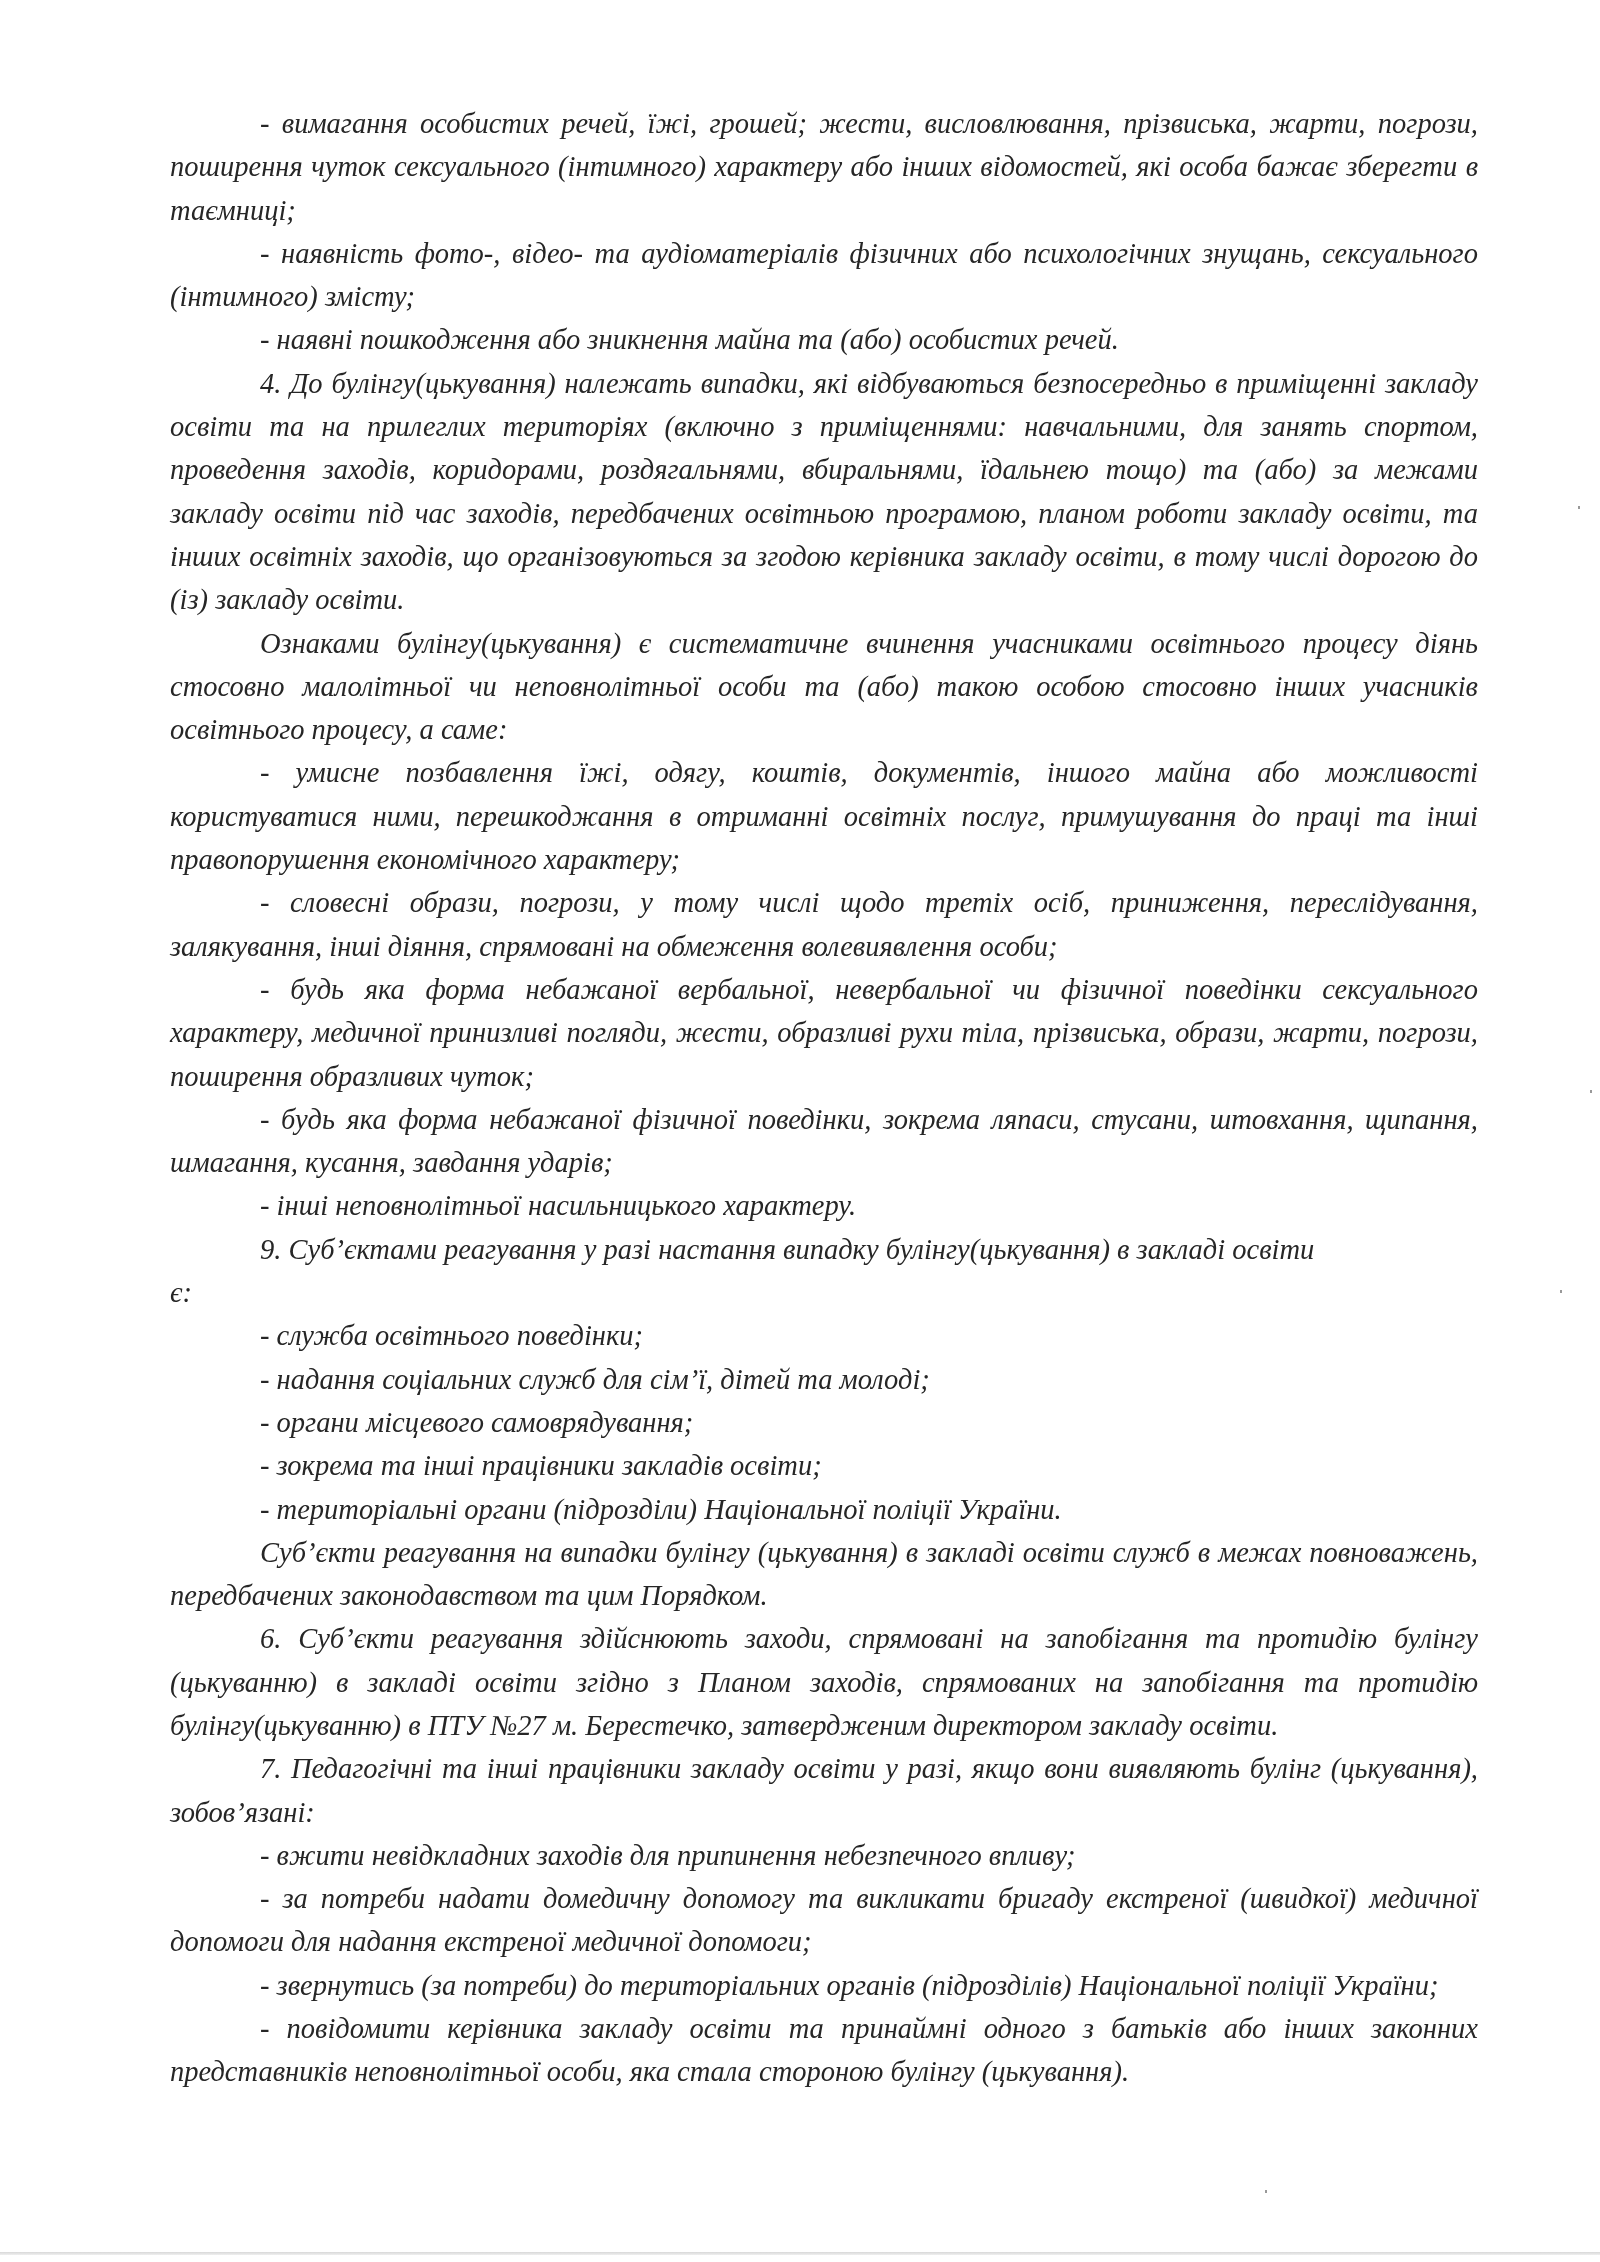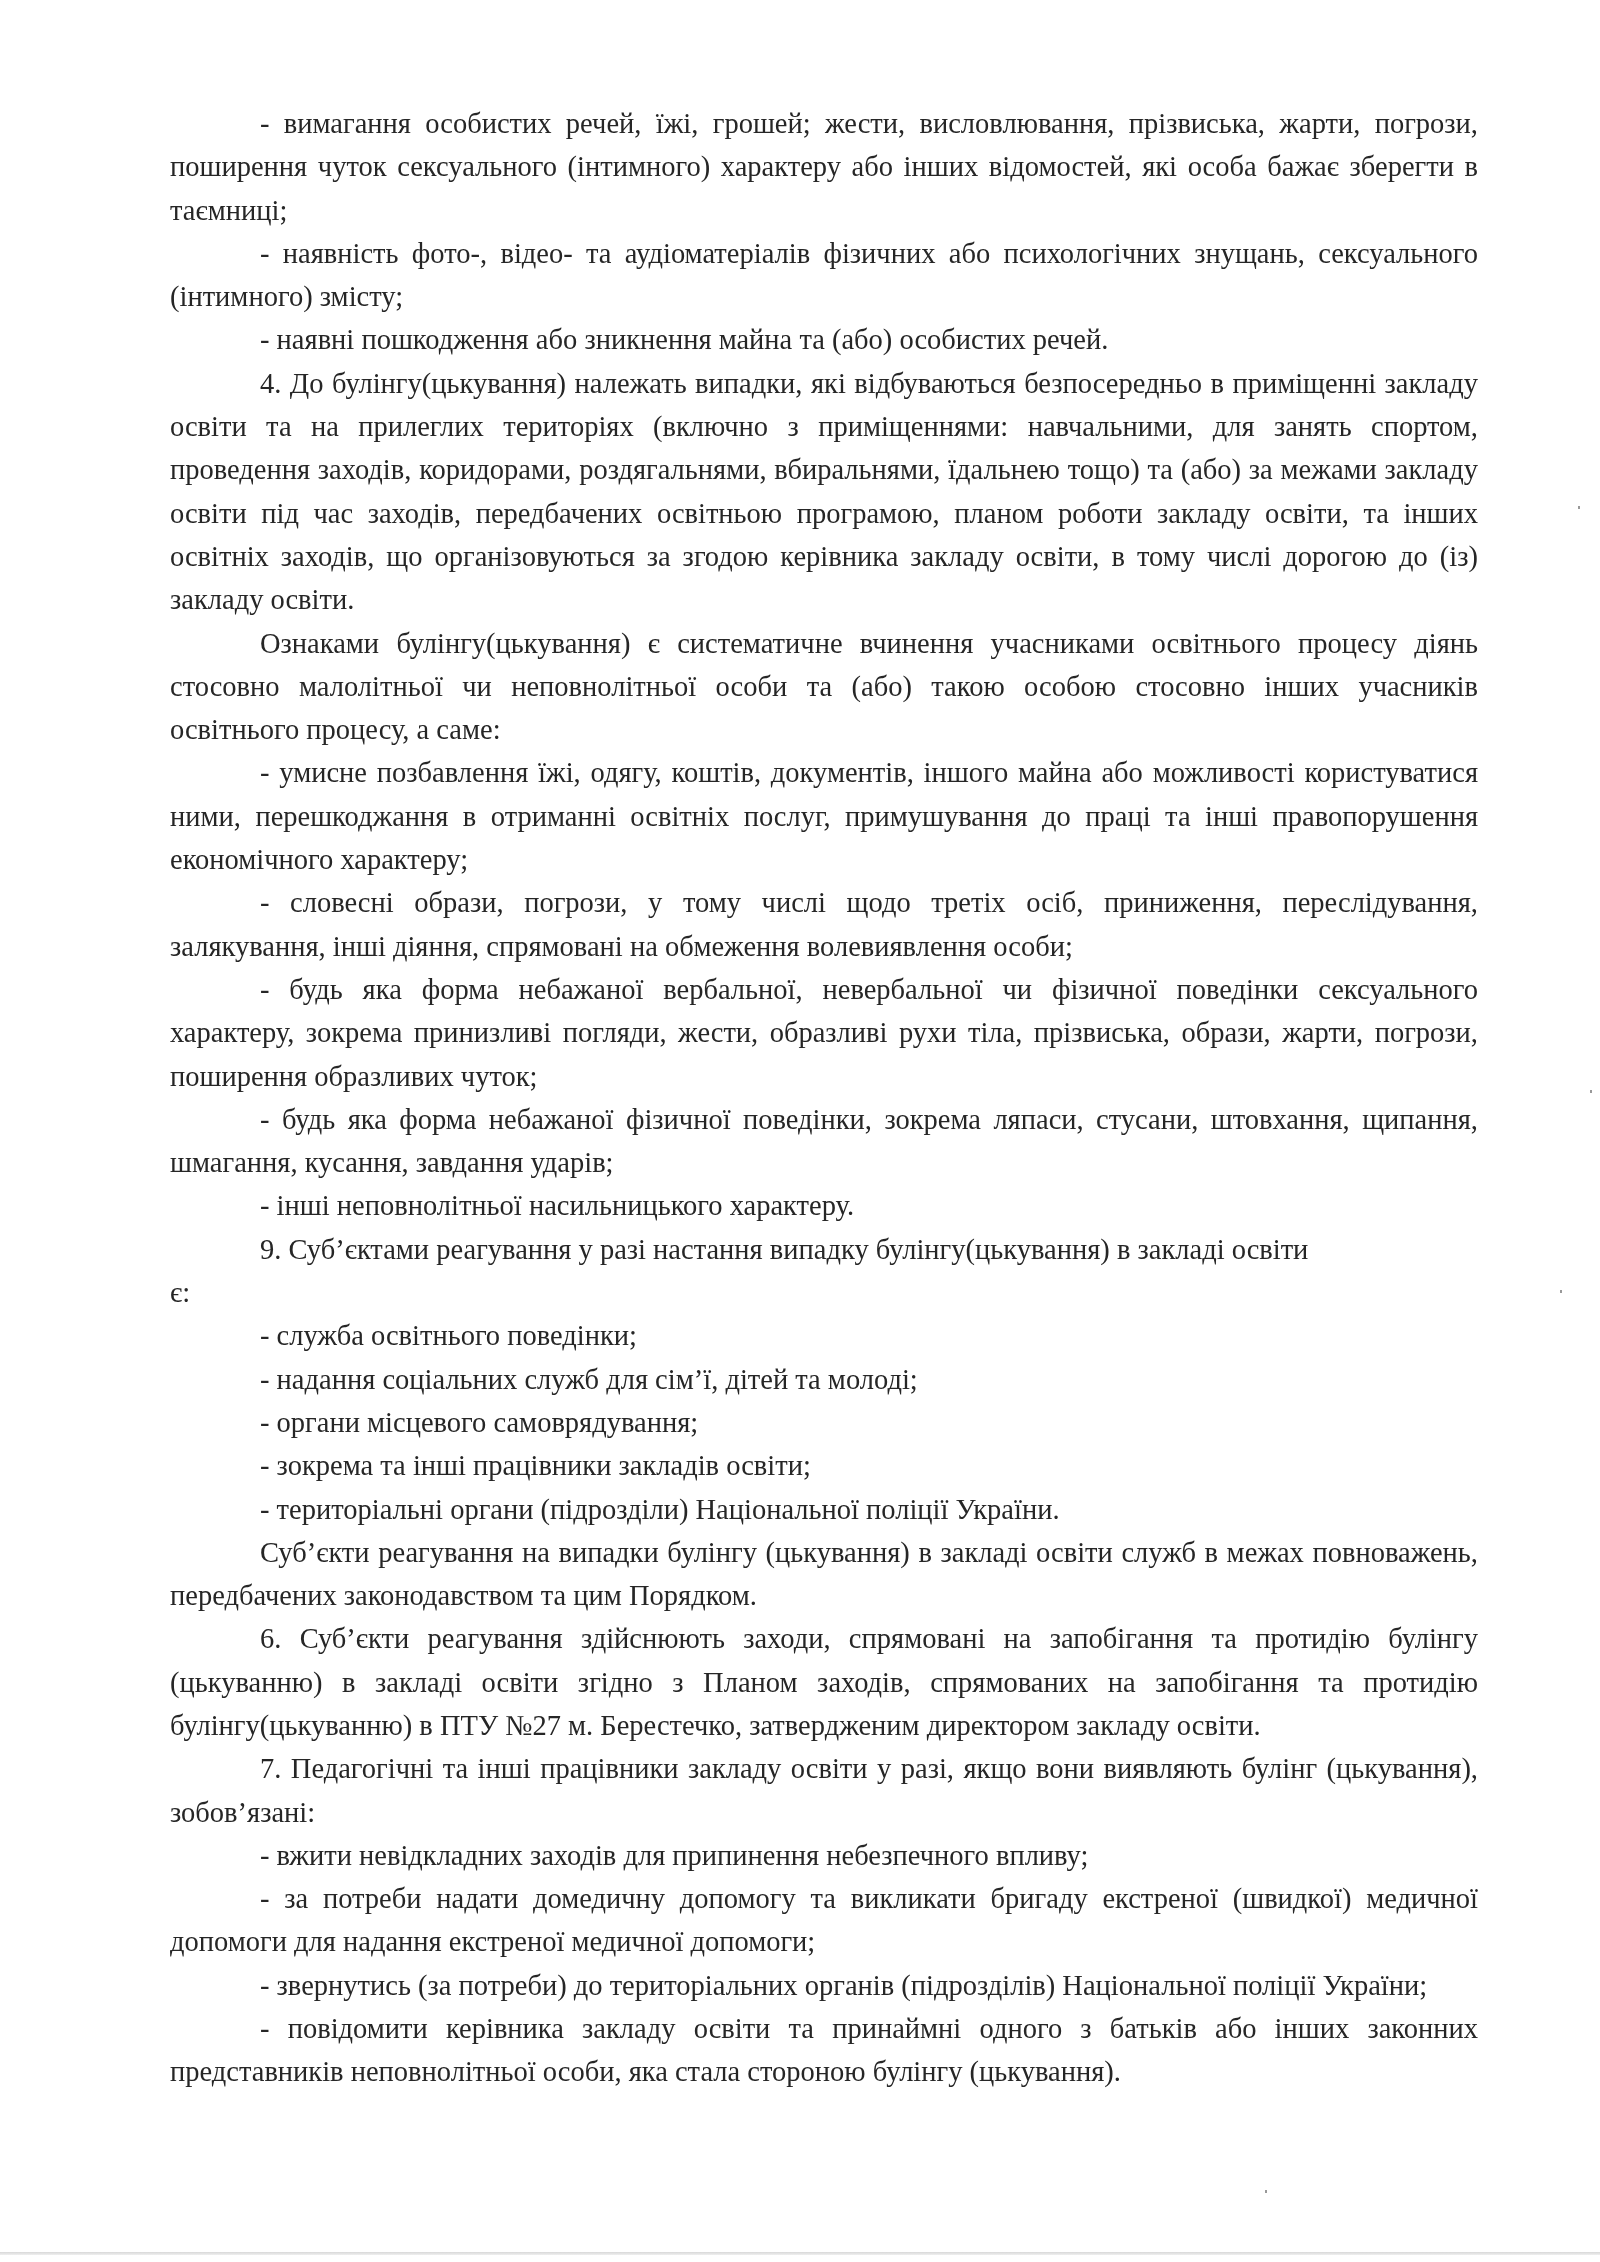--- a/index.html
+++ b/index.html
@@ -2,20 +2,21 @@
 <html><head>
 <meta charset="utf-8">
 <style>
   html, body { margin: 0; padding: 0; background: #ffffff; }
   body { width: 1600px; height: 2262px; position: relative; overflow: hidden; }
   .page {
     position: absolute; left: 170px; top: 102px; width: 1308px;
     font-family: "Liberation Serif", serif;
     font-size: 28.5px; line-height: 43.3px; color: #262626;
     text-align: justify;
+    font-style: italic;
   }
   .p { margin: 0; text-indent: 90px; }
   .p.noindent { text-indent: 0; }
   .gap { height: 43.3px; }
   .scan-edge {
     position: absolute; left: 0; right: 0; top: 2252px; height: 3px;
     background: linear-gradient(#d8d8d8, #efefef);
   }
   .speck { position: absolute; background: #999; width: 2px; height: 3px; }
 </style>
@@ -23,21 +24,21 @@
 <body>
 
 <div class="page">
   <p class="p">- вимагання особистих речей, їжі, грошей; жести, висловлювання, прізвиська, жарти, погрози, поширення чуток сексуального (інтимного) характеру або інших відомостей, які особа бажає зберегти в таємниці;</p>
   <p class="p">- наявність фото-, відео- та аудіоматеріалів фізичних або психологічних знущань, сексуального (інтимного) змісту;</p>
   <p class="p">- наявні пошкодження або зникнення майна та (або) особистих речей.</p>
   <p class="p">4. До булінгу(цькування) належать випадки, які відбуваються безпосередньо в приміщенні закладу освіти та на прилеглих територіях (включно з приміщеннями: навчальними, для занять спортом, проведення заходів, коридорами, роздягальнями, вбиральнями, їдальнею тощо) та (або) за межами закладу освіти під час заходів, передбачених освітньою програмою, планом роботи закладу освіти, та інших освітніх заходів, що організовуються за згодою керівника закладу освіти, в тому числі дорогою до (із) закладу освіти.</p>
   <p class="p">Ознаками булінгу(цькування) є систематичне вчинення учасниками освітнього процесу діянь стосовно малолітньої чи неповнолітньої особи та (або) такою особою стосовно інших учасників освітнього процесу, а саме:</p>
   <p class="p">- умисне позбавлення їжі, одягу, коштів, документів, іншого майна або можливості користуватися ними, перешкоджання в отриманні освітніх послуг, примушування до праці та інші правопорушення економічного характеру;</p>
   <p class="p">- словесні образи, погрози, у тому числі щодо третіх осіб, приниження, переслідування, залякування, інші діяння, спрямовані на обмеження волевиявлення особи;</p>
-  <p class="p">- будь яка форма небажаної вербальної, невербальної чи фізичної поведінки сексуального характеру, зокрема принизливі погляди, жести, образливі рухи тіла, прізвиська, образи, жарти, погрози, поширення образливих чуток;</p>
+  <p class="p">- будь яка форма небажаної вербальної, невербальної чи фізичної поведінки сексуального характеру, медичної принизливі погляди, жести, образливі рухи тіла, прізвиська, образи, жарти, погрози, поширення образливих чуток;</p>
   <p class="p">- будь яка форма небажаної фізичної поведінки, зокрема ляпаси, стусани, штовхання, щипання, шмагання, кусання, завдання ударів;</p>
   <p class="p">- інші неповнолітньої насильницького характеру.</p>
   <p class="p">9. Суб’єктами реагування у разі настання випадку булінгу(цькування) в закладі освіти</p>
   <div class="gap"></div>
   <p class="p noindent" style="margin-top:-43.3px;">є:</p>
   <div class="gap"></div>
   <p class="p" style="margin-top:-43.3px;">- служба освітнього поведінки;</p>
   <p class="p">- надання соціальних служб для сім’ї, дітей та молоді;</p>
   <p class="p">- органи місцевого самоврядування;</p>
   <p class="p">- зокрема та інші працівники закладів освіти;</p>

